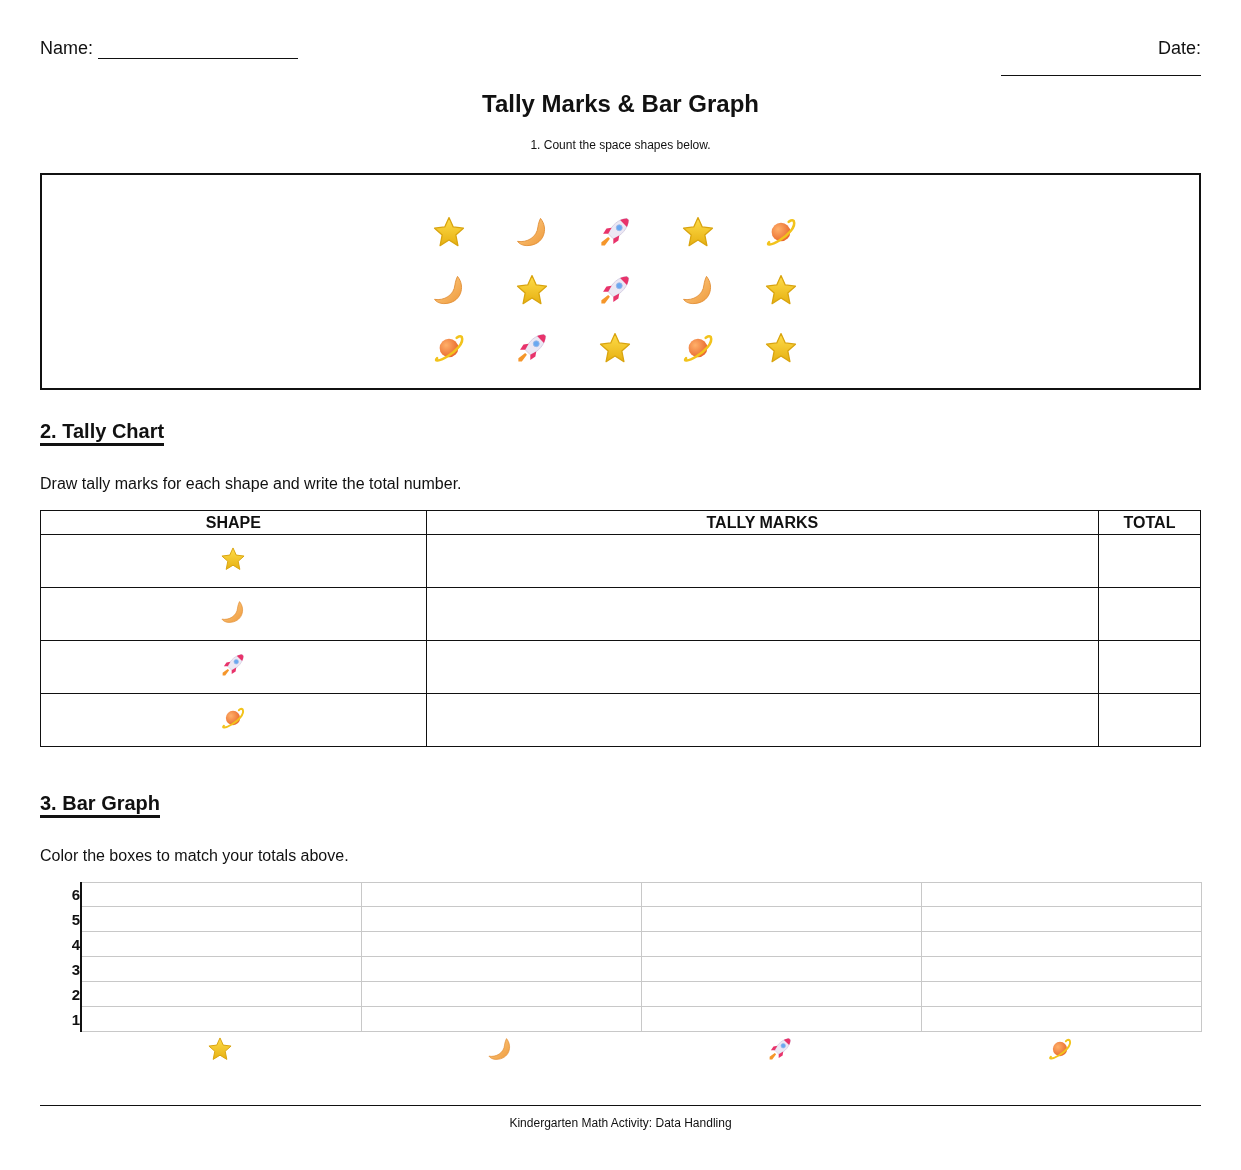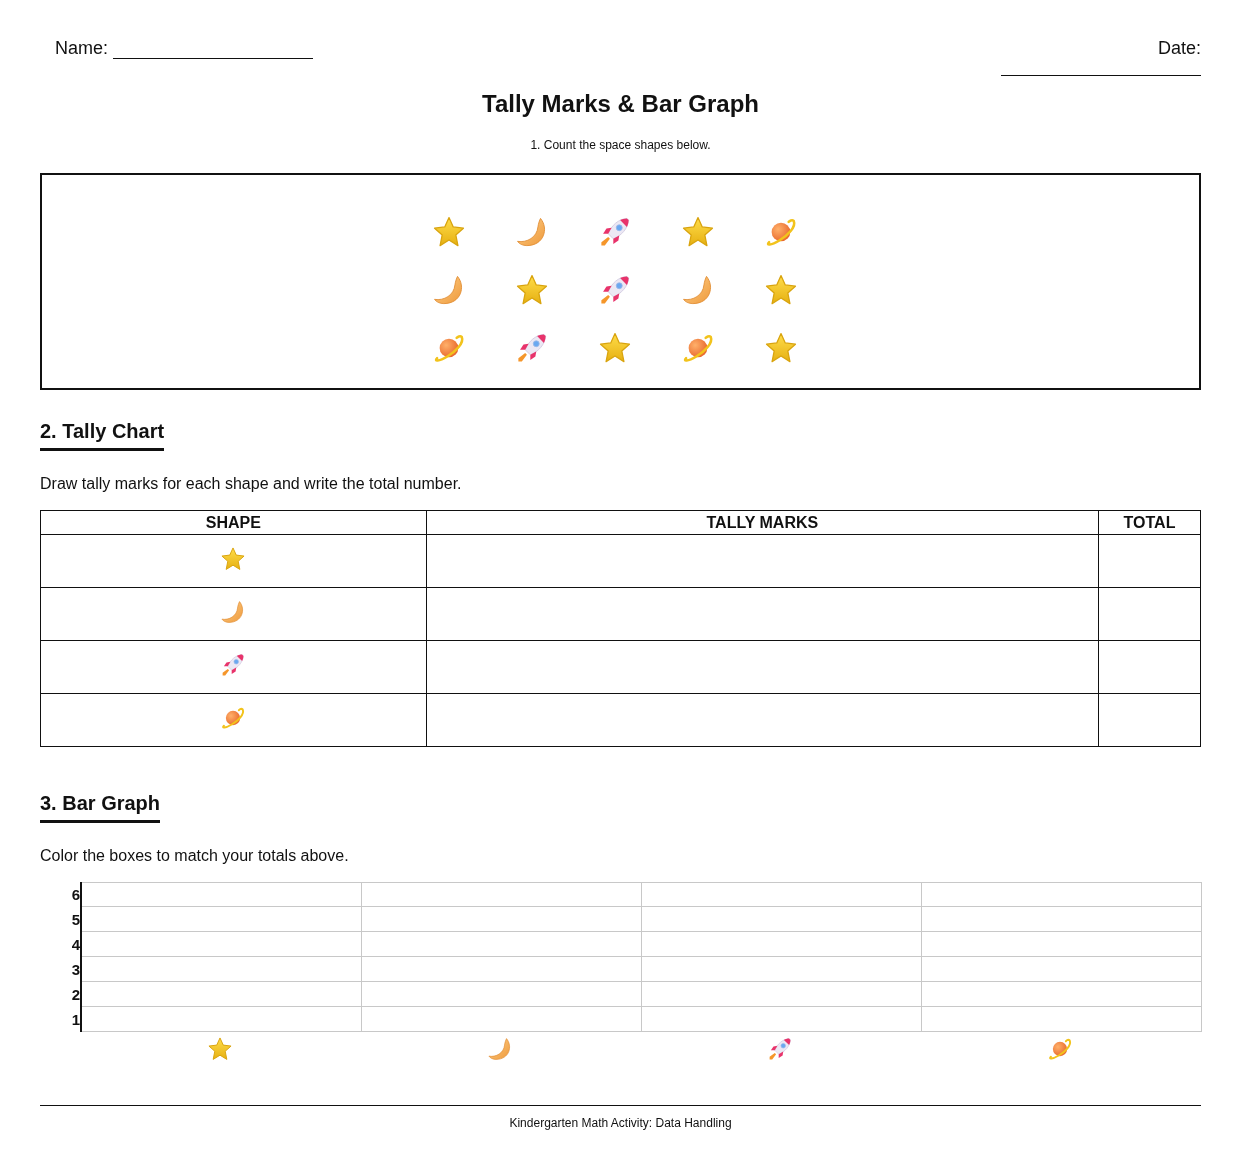--- a/index.html
+++ b/index.html
@@ -1,36 +1,36 @@
 <!DOCTYPE html>
 <html><head>
 <meta charset="utf-8">
 <style>
   * { box-sizing: border-box; margin: 0; padding: 0; }
   html, body { width: 1241px; height: 1170px; background: #ffffff; }
   body { font-family: "Liberation Sans", sans-serif; color: #111; position: relative; }
 
   .header-row { position: absolute; top: 38px; left: 40px; right: 40px; height: 24px; font-size: 18px; }
   .field { position: absolute; top: 0; display: flex; align-items: flex-end; }
-  .field.name { left: 15px; }
+  .field.name { left: 0; }
   .field.date { right: 0; flex-direction: column; }
   .field .line { display: inline-block; width: 200px; border-bottom: 1.5px solid #111; margin-left: 5px; height: 17px; }
 
   .title { position: absolute; top: 90px; left: 0; width: 1241px; text-align: center; font-size: 24px; font-weight: bold; }
   .subtitle { position: absolute; top: 138px; left: 0; width: 1241px; text-align: center; font-size: 12px; }
 
   .shape-box { position: absolute; top: 173px; left: 40px; width: 1161px; height: 217px; border: 2px solid #111; }
   .shape-grid { position: absolute; left: 386px; top: 28px; display: grid; grid-template-columns: repeat(5, 83px); grid-auto-rows: 58px; }
   .shape-grid .cell { display: flex; align-items: center; justify-content: flex-start; padding-left: 4px; }
 
   .icon { display: inline-block; width: 34px; height: 34px; }
   .icon svg { width: 100%; height: 100%; display: block; }
   .icon.sm { width: 26px; height: 26px; }
 
-  .section-title { position: absolute; left: 40px; font-size: 20px; font-weight: bold; padding-bottom: 5px; border-bottom: 3px solid #111; }
+  .section-title { position: absolute; left: 40px; font-size: 20px; font-weight: bold; border-bottom: 3px solid #111; }
   .instr { position: absolute; left: 40px; font-size: 16px; }
 
   table.tally { position: absolute; top: 510px; left: 40px; width: 1161px; border-collapse: collapse; }
   table.tally th, table.tally td { border: 1.5px solid #111; }
   table.tally th { height: 24px; font-size: 16px; font-weight: bold; text-align: center; }
   table.tally td { height: 53px; text-align: center; vertical-align: middle; }
   table.tally .c1 { width: 386px; }
   table.tally .c2 { width: 673px; margin-left: 28px; }
   table.tally .c3 { width: 102px; }
 

